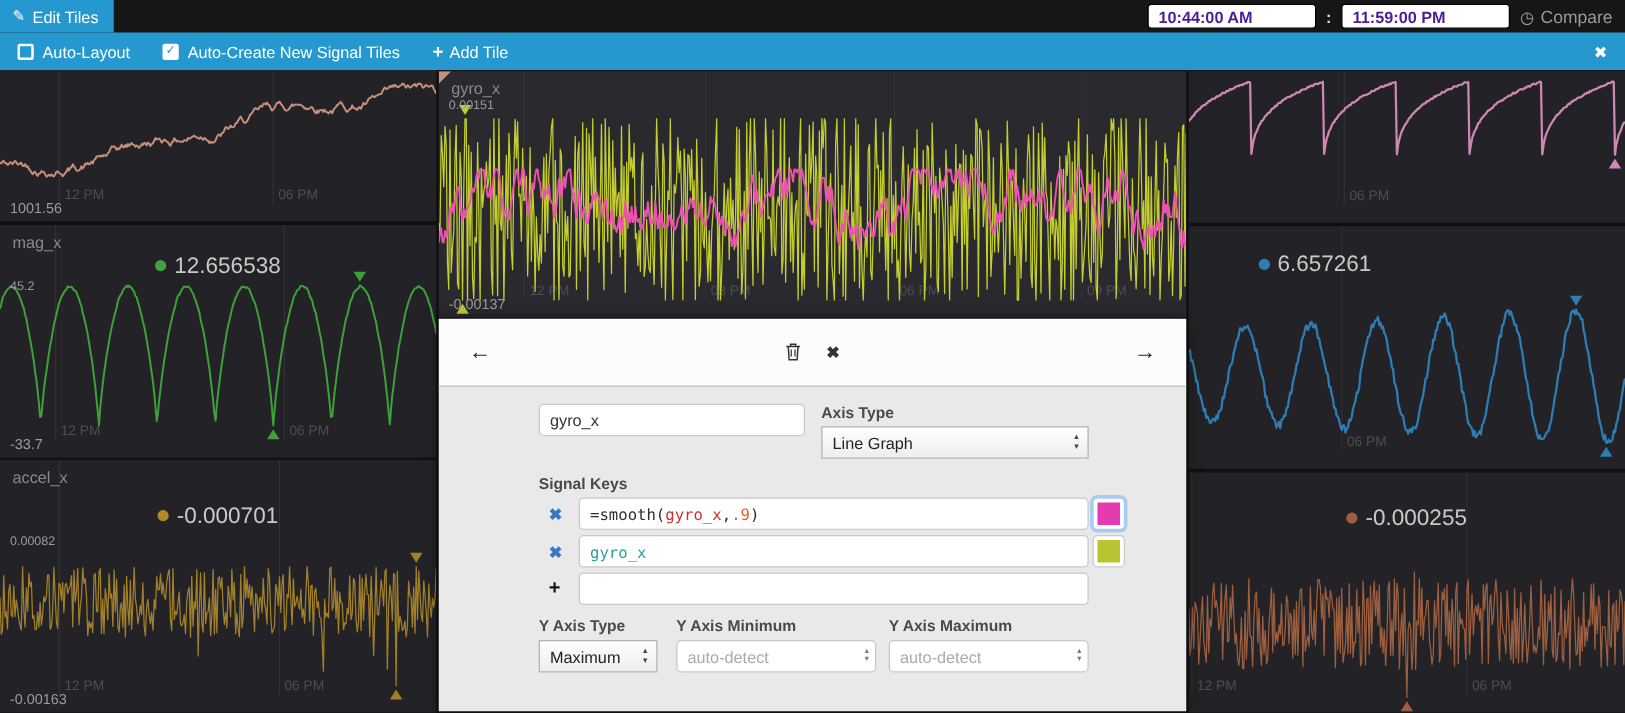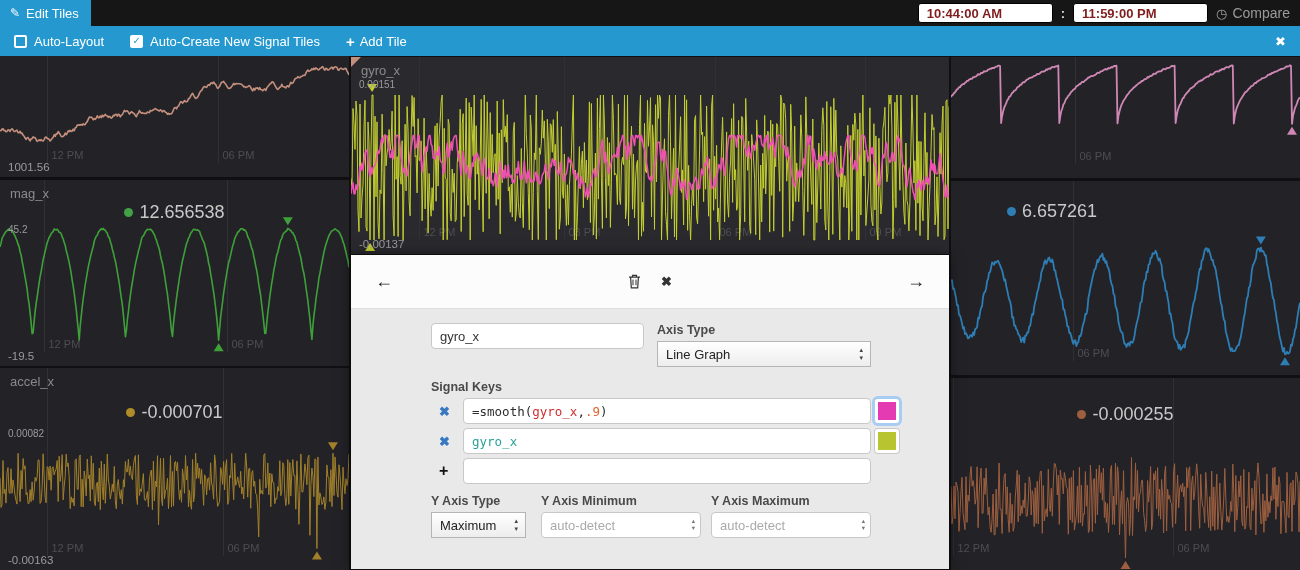--- a/index.html
+++ b/index.html
@@ -4,21 +4,21 @@
 <style>
   * { box-sizing: border-box; margin: 0; padding: 0; }
   html,body { width:1300px; height:570px; overflow:hidden; background:#111; }
   body { font-family:"Liberation Sans", sans-serif; }
 
   
   .topbar { position:absolute; left:0; top:0; width:1300px; height:26px; background:#161616; display:flex; align-items:stretch; }
   .tab-edit { background:#2599cf; color:#fff; display:flex; align-items:center; gap:6px; padding:0 12px 0 10px; font-size:13px; cursor:pointer; }
   .tab-edit .pencil { font-size:12px; }
   .topbar-right { margin-left:auto; display:flex; align-items:center; gap:8px; padding-right:10px; }
-  .time-input { width:135px; height:20px; border:1px solid #000; border-radius:3px; background:#fff; color:#7f1d1d; font-size:13px; font-weight:bold; padding:0 8px; font-family:"Liberation Sans",sans-serif; }
+  .time-input { width:135px; height:20px; border:1px solid #000; border-radius:3px; background:#fff; color:#4c1d95; font-size:13px; font-weight:bold; padding:0 8px; font-family:"Liberation Sans",sans-serif; }
   .time-colon { color:#ddd; font-size:13px; font-weight:bold; }
   .compare-btn { color:#9a9a9a; font-size:14px; display:flex; align-items:center; gap:5px; cursor:pointer; }
   .compare-btn .cmp-ic { font-size:13px; }
 
   
   .bluebar { position:absolute; left:0; top:26px; width:1300px; height:30px; background:#2599cf; display:flex; align-items:center; gap:26px; padding:0 14px; color:#fff; font-size:13px; }
   .chk { display:flex; align-items:center; gap:7px; cursor:pointer; }
   .chk .box { width:13px; height:13px; border:2px solid #fff; border-radius:2px; display:flex; align-items:center; justify-content:center; font-size:10px; line-height:10px; color:#2599cf; }
   .chk .box.checked { background:#fff; }
   .add-tile { display:flex; align-items:center; gap:5px; cursor:pointer; }
@@ -137,21 +137,21 @@
       </svg>
     </div>
 
   <div class="tile" data-tile="mag">
     <div class="t-title">mag_x</div>
     <div class="t-value">
         <span class="dot" style="background: rgb(67, 160, 71);"></span>
         <span>12.656538</span>
       </div>
     <div class="t-max">45.2</div>
-    <div class="t-min">-19.5</div>
+    <div class="t-min">-33.7</div>
   <svg width="349" height="186" class="chart">
         <line x1="44.5" y1="0" x2="44.5" y2="172" stroke="#303035" stroke-width="1"></line>
         <text x="48.5" y="168" fill="#4d4d52" font-size="11">12 PM</text>
         <line x1="227.5" y1="0" x2="227.5" y2="172" stroke="#303035" stroke-width="1"></line>
         <text x="231.5" y="168" fill="#4d4d52" font-size="11">06 PM</text>
         <path d="M0.0 66.9L1.0 63.4L2.0 58.6L3.0 56.5L4.0 54.6L5.0 53.0L6.0 51.4L7.0 50.8L8.0 49.5L9.0 48.8L10.0 49.8L11.0 50.5L12.0 50.2L13.0 51.9L14.0 54.2L15.0 55.9L16.0 58.4L17.0 60.7L18.1 64.4L19.1 66.6L20.1 72.0L21.1 75.0L22.1 81.1L23.1 86.2L24.1 91.6L25.1 97.2L26.1 102.9L27.1 109.2L28.1 117.7L29.1 123.8L30.1 133.0L31.1 142.3L32.1 153.7L33.1 152.6L34.1 141.9L35.1 131.9L36.1 123.7L37.1 117.5L38.1 110.1L39.1 103.1L40.1 96.7L41.1 91.7L42.1 86.1L43.1 79.7L44.1 75.8L45.1 71.4L46.1 67.4L47.1 63.0L48.1 60.3L49.1 57.5L50.1 55.9L51.1 53.8L52.1 52.6L53.2 51.4L54.2 49.0L55.2 49.7L56.2 49.9L57.2 49.3L58.2 50.6L59.2 52.3L60.2 52.5L61.2 53.9L62.2 56.9L63.2 59.0L64.2 62.4L65.2 65.2L66.2 70.6L67.2 73.9L68.2 78.2L69.2 82.7L70.2 87.8L71.2 93.7L72.2 100.3L73.2 106.1L74.2 113.0L75.2 121.4L76.2 129.0L77.2 139.6L78.2 149.0L79.2 160.0L80.2 145.9L81.2 136.3L82.2 127.1L83.2 118.7L84.2 112.1L85.2 104.7L86.2 99.1L87.3 92.7L88.3 86.9L89.3 82.1L90.3 77.8L91.3 73.5L92.3 69.9L93.3 66.2L94.3 61.0L95.3 58.3L96.3 56.2L97.3 55.2L98.3 52.2L99.3 50.9L100.3 49.7L101.3 48.5L102.3 49.7L103.3 48.4L104.3 49.7L105.3 50.3L106.3 52.0L107.3 53.3L108.3 56.8L109.3 57.6L110.3 61.4L111.3 64.5L112.3 69.0L113.3 72.5L114.3 77.2L115.3 80.8L116.3 85.8L117.3 91.6L118.3 97.7L119.3 103.4L120.3 110.9L121.3 117.9L122.4 125.4L123.4 134.9L124.4 145.2L125.4 156.8L126.4 150.4L127.4 139.5L128.4 131.6L129.4 122.6L130.4 115.2L131.4 108.0L132.4 102.1L133.4 95.8L134.4 89.7L135.4 84.3L136.4 79.9L137.4 75.7L138.4 71.1L139.4 67.6L140.4 64.0L141.4 59.4L142.4 56.4L143.4 56.0L144.4 53.8L145.4 51.8L146.4 50.4L147.4 49.2L148.4 49.5L149.4 49.6L150.4 49.1L151.4 50.1L152.4 51.1L153.4 53.2L154.4 54.6L155.4 57.7L156.4 60.1L157.5 63.7L158.5 66.7L159.5 70.1L160.5 75.7L161.5 80.0L162.5 83.8L163.5 89.2L164.5 95.0L165.5 101.9L166.5 108.6L167.5 114.6L168.5 123.5L169.5 131.6L170.5 140.6L171.5 150.8L172.5 156.5L173.5 143.3L174.5 134.4L175.5 126.1L176.5 118.4L177.5 110.8L178.5 104.5L179.5 97.0L180.5 91.7L181.5 85.4L182.5 80.5L183.5 76.5L184.5 72.2L185.5 67.7L186.5 63.7L187.5 61.2L188.5 58.1L189.5 56.6L190.5 53.5L191.5 52.4L192.6 50.6L193.6 49.2L194.6 49.6L195.6 49.6L196.6 50.3L197.6 49.8L198.6 50.7L199.6 51.6L200.6 54.7L201.6 57.0L202.6 59.9L203.6 61.6L204.6 64.5L205.6 68.5L206.6 72.5L207.6 76.7L208.6 83.0L209.6 86.7L210.6 93.7L211.6 99.2L212.6 105.9L213.6 112.1L214.6 119.4L215.6 127.7L216.6 136.3L217.6 146.6L218.6 160.3L219.6 149.1L220.6 137.6L221.6 129.3L222.6 121.9L223.6 113.2L224.6 106.8L225.6 100.1L226.6 94.1L227.7 87.7L228.7 82.3L229.7 79.0L230.7 74.6L231.7 70.1L232.7 65.9L233.7 62.8L234.7 58.7L235.7 56.2L236.7 54.6L237.7 52.0L238.7 51.8L239.7 50.3L240.7 48.7L241.7 48.9L242.7 48.8L243.7 50.1L244.7 49.9L245.7 51.0L246.7 52.9L247.7 56.6L248.7 58.7L249.7 60.3L250.7 64.8L251.7 68.4L252.7 70.6L253.7 76.2L254.7 80.3L255.7 86.0L256.7 90.4L257.7 96.3L258.7 103.9L259.7 109.8L260.7 115.9L261.8 125.5L262.8 133.9L263.8 142.8L264.8 153.5L265.8 153.2L266.8 142.6L267.8 132.7L268.8 125.1L269.8 116.6L270.8 109.6L271.8 102.7L272.8 97.2L273.8 90.2L274.8 85.7L275.8 79.9L276.8 74.9L277.8 72.2L278.8 68.0L279.8 63.4L280.8 59.9L281.8 58.3L282.8 54.8L283.8 53.2L284.8 52.2L285.8 51.4L286.8 50.6L287.8 48.4L288.8 48.9L289.8 50.1L290.8 50.3L291.8 52.2L292.8 52.8L293.8 54.9L294.8 56.5L295.8 60.3L296.9 62.2L297.9 66.7L298.9 70.4L299.9 74.6L300.9 77.8L301.9 84.4L302.9 89.6L303.9 93.5L304.9 99.6L305.9 107.0L306.9 113.8L307.9 121.1L308.9 130.3L309.9 138.6L310.9 149.9L311.9 159.5L312.9 145.9L313.9 135.7L314.9 128.4L315.9 119.5L316.9 112.5L317.9 106.3L318.9 98.1L319.9 93.4L320.9 88.1L321.9 82.6L322.9 77.7L323.9 72.4L324.9 68.3L325.9 64.5L326.9 61.4L327.9 58.6L328.9 55.7L329.9 54.0L330.9 52.1L332.0 50.7L333.0 50.5L334.0 49.7L335.0 48.9L336.0 49.7L337.0 50.5L338.0 50.9L339.0 52.0L340.0 53.6L341.0 56.2L342.0 58.1L343.0 61.9L344.0 64.2L345.0 68.2L346.0 72.4L347.0 76.9L348.0 80.8L349.0 87.3" fill="none" stroke="#3fa03a" stroke-width="1.6" stroke-linejoin="round"></path>
         <polygon points="282.82471264367814,37.36320086136616 292.82471264367814,37.36320086136616 287.82471264367814,45.36320086136616" fill="#3fa03a"></polygon>
         <polygon points="213.6264367816092,171.30696700167246 223.6264367816092,171.30696700167246 218.6264367816092,163.30696700167246" fill="#3fa03a"></polygon>
       </svg>
     </div>

